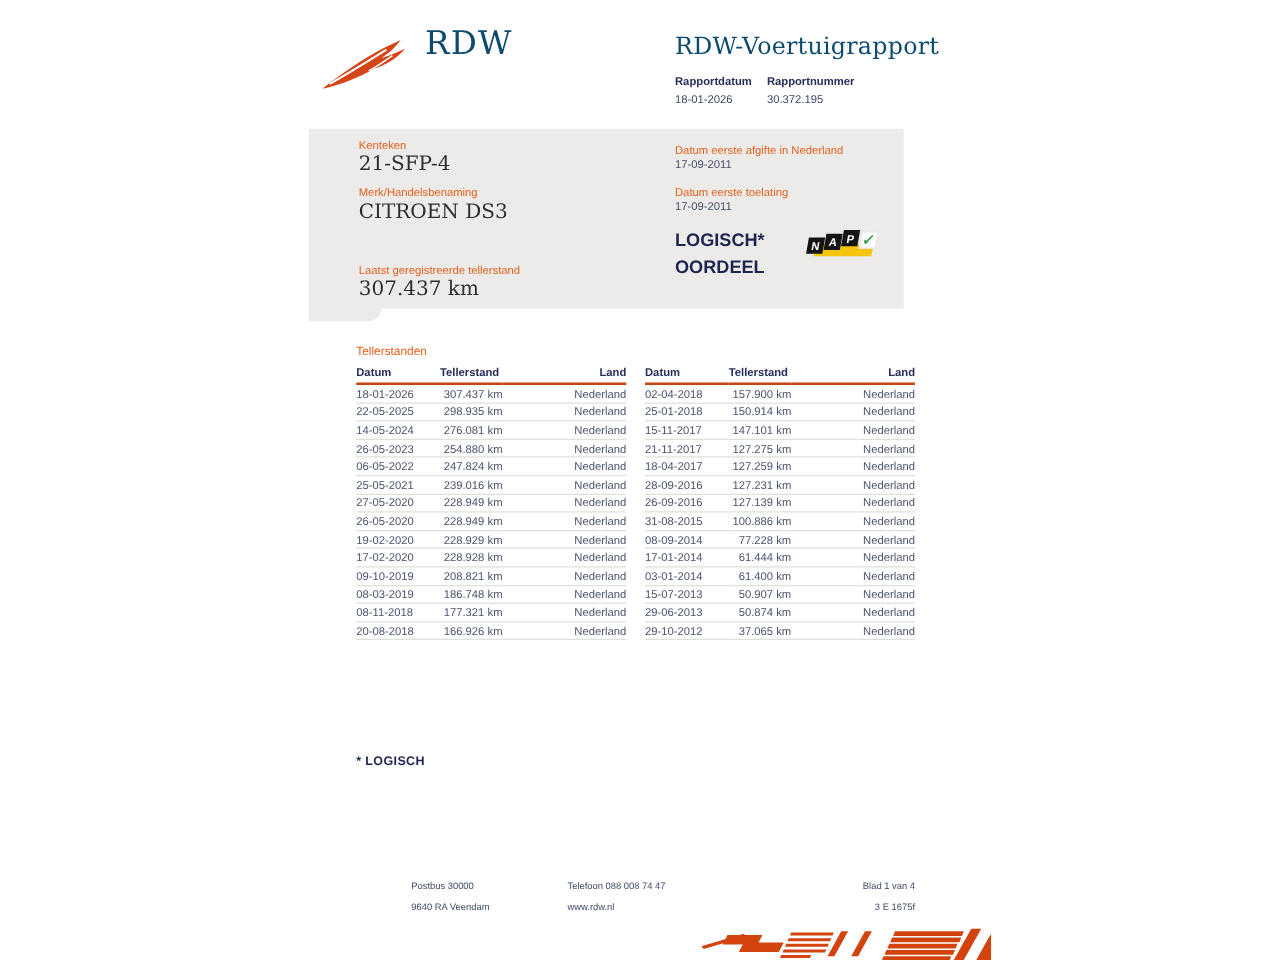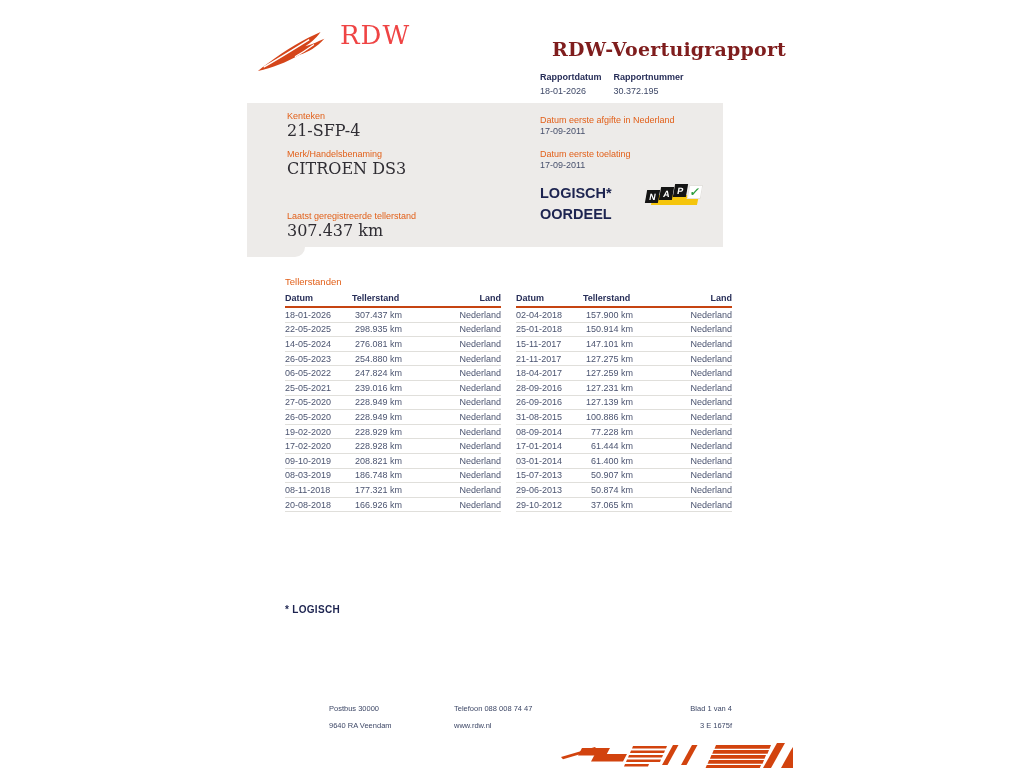--- a/index.html
+++ b/index.html
@@ -2,23 +2,23 @@
 <html><head>
 <meta charset="utf-8">
 <style>
   html,body{margin:0;padding:0;background:#fff;}
   .page{position:relative;width:1024px;height:768px;background:#ffffff;overflow:hidden;
         font-family:"Liberation Sans",sans-serif;}
 
   
   .logo{position:absolute;left:257px;top:20px;display:flex;align-items:flex-start;}
   .logo svg{margin-top:11px;}
-  .logo-text{font-family:"DejaVu Serif",serif;font-size:26px;color:#ef4444;margin-left:9px;letter-spacing:1px;text-align:center;}
+  .logo-text{font-family:"DejaVu Serif",serif;font-size:26px;color:#0c4a6e;margin-left:9px;letter-spacing:1px;text-align:center;}
   .title-block{position:absolute;left:540px;top:26px;width:260px;}
-  .report-title{margin:12px;font-family:"DejaVu Serif",serif;font-weight:bold;font-size:19px;color:#7f1d1d;letter-spacing:.2px;}
+  .report-title{margin:0;font-family:"DejaVu Serif",serif;font-weight:normal;font-size:19px;color:#0c4a6e;letter-spacing:.2px;}
   .meta{display:flex;gap:12px;margin-top:12px;}
   .meta .label{font-size:9px;font-weight:bold;color:#272e58;}
   .meta .value{font-size:9px;color:#3e4867;margin-top:4px;}
 
   
   .panel{position:absolute;left:247px;top:103px;width:476px;height:144px;background:#edebe9;}
   .panel-tab{position:absolute;left:247px;top:246px;width:58px;height:11px;background:#edebe9;border-radius:0 0 10px 0;}
   .p-label{position:absolute;font-size:9px;font-weight:normal;color:#e2601a;}
   .p-serif{position:absolute;font-family:"DejaVu Serif",serif;font-size:16px;color:#2f2d33;}
   .p-val{position:absolute;font-size:9px;color:#47506c;}

